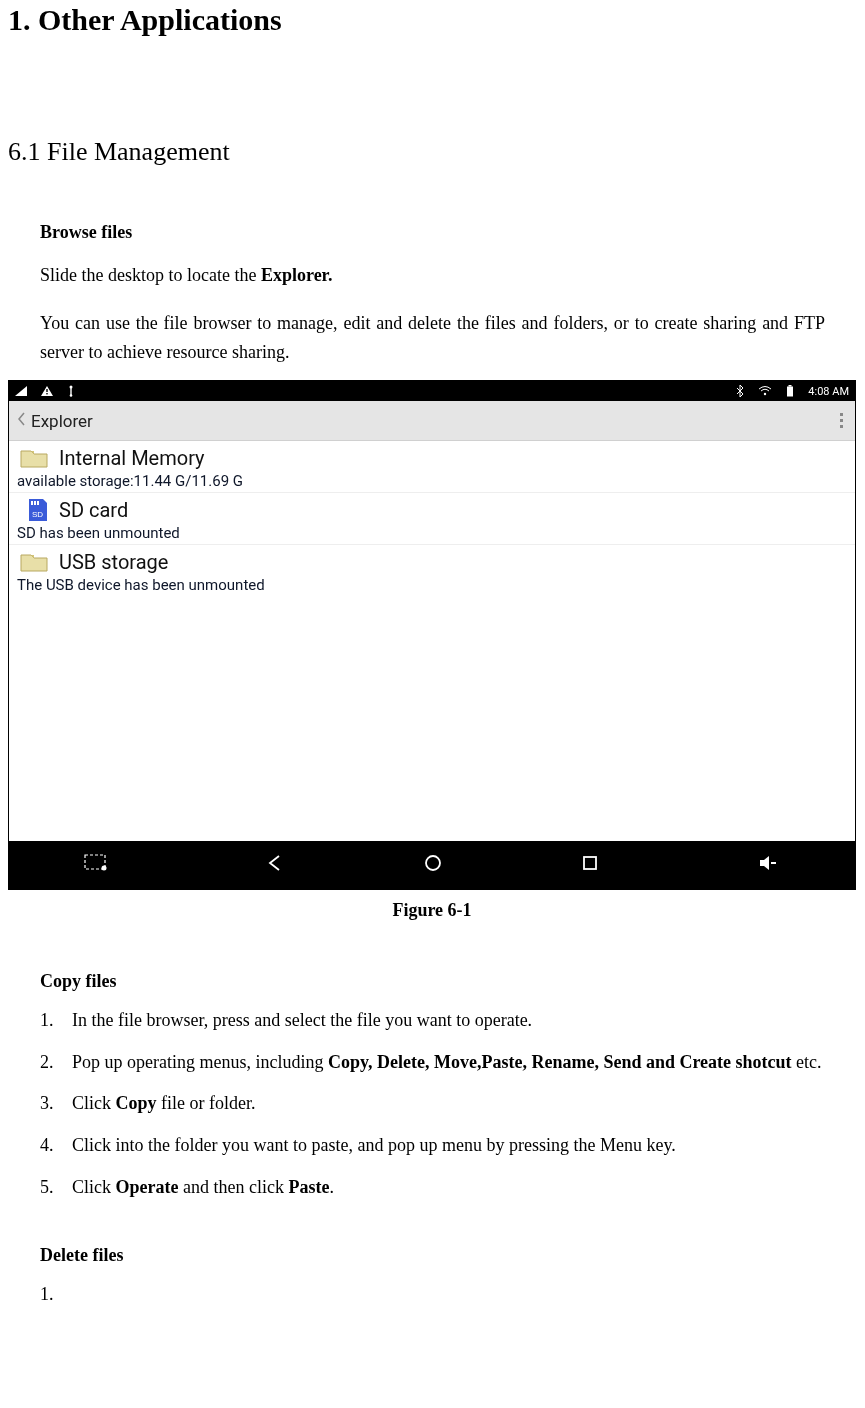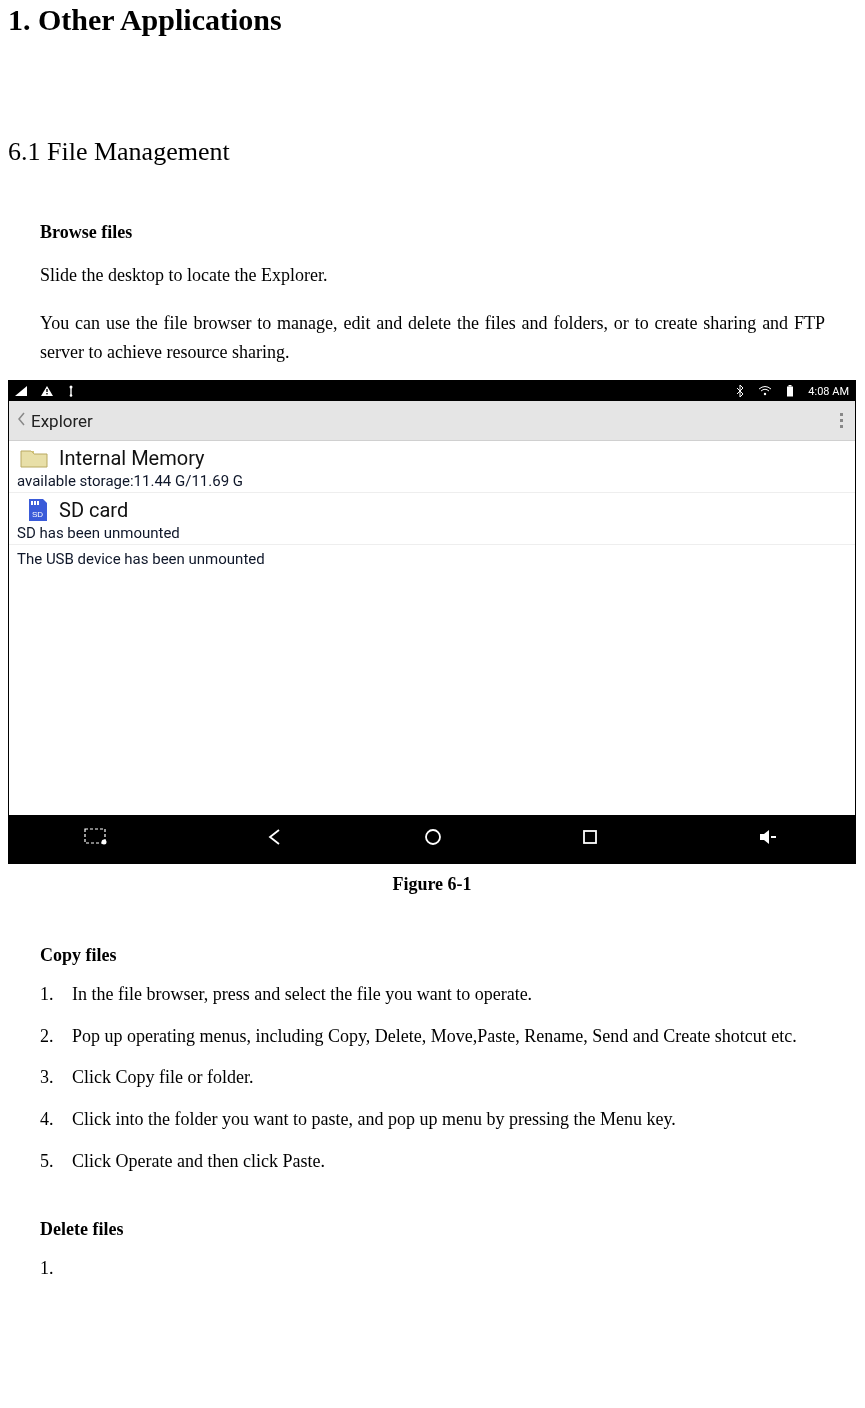--- a/index.html
+++ b/index.html
@@ -23,21 +23,21 @@
       font-size: 18px;
       font-weight: bold;
       padding: 55px 0 0 40px;
     }
     .para {
       font-size: 18px;
       padding: 18px 40px 0 40px;
       text-align: justify;
       line-height: 1.65;
     }
-    .bold { font-weight: normal; }
+    .bold { font-weight: bold; }
 
     
     .figure {
       margin: 12px 8px 0 8px;
       width: 848px;
     }
     .screenshot {
       border: 1px solid #000;
       font-family: Roboto, Arial, Helvetica, sans-serif;
       background: #fff;
@@ -237,20 +237,29 @@
                 <rect x="12" y="4" width="2" height="4" fill="#fff"></rect>
                 <text x="7" y="20" font-size="8" fill="#fff" font-family="Arial">SD</text>
               </svg>
           </span>
           <span class="storage-name">SD card</span>
         </div>
         <div class="storage-sub">SD has been unmounted</div>
       </div>
 
       <div class="storage-item" style="border-bottom:none;">
+        <div class="storage-top">
+          <span class="icon-box">
+            <svg width="30" height="22" viewBox="0 0 30 22">
+                <path d="M2 4 H12 L15 7 H28 V20 H2 Z" fill="#e8dfa8" stroke="#b8a860" stroke-width="1"></path>
+                <path d="M2 4 H12 L15 7 H15 V4" fill="#d4c67a"></path>
+              </svg>
+          </span>
+          <span class="storage-name">USB storage</span>
+        </div>
         <div class="storage-sub">The USB device has been unmounted</div>
       </div>
     </div>
 
     <div class="filler"></div>
 
     <div class="nav-bar">
       <div class="nav-side">
         <span>
           <svg width="24" height="18" viewBox="0 0 24 18">

